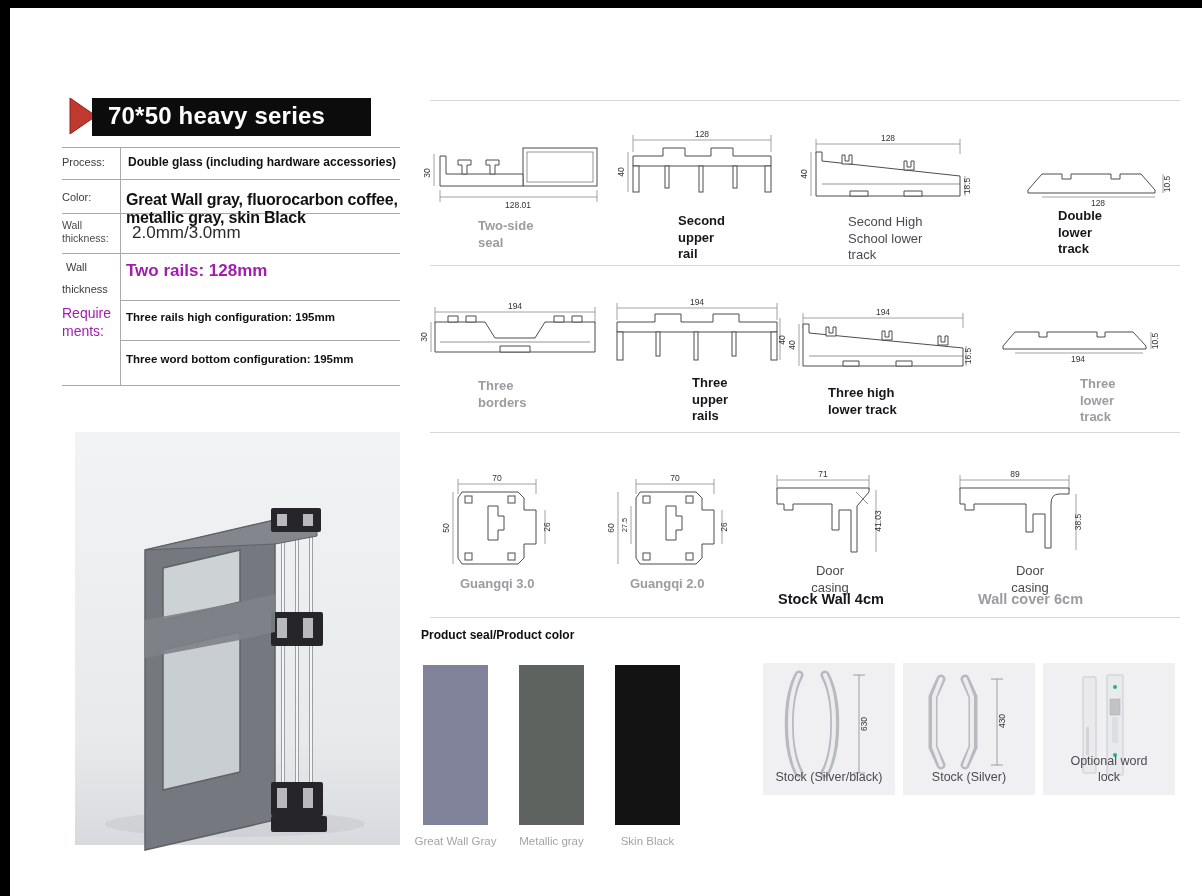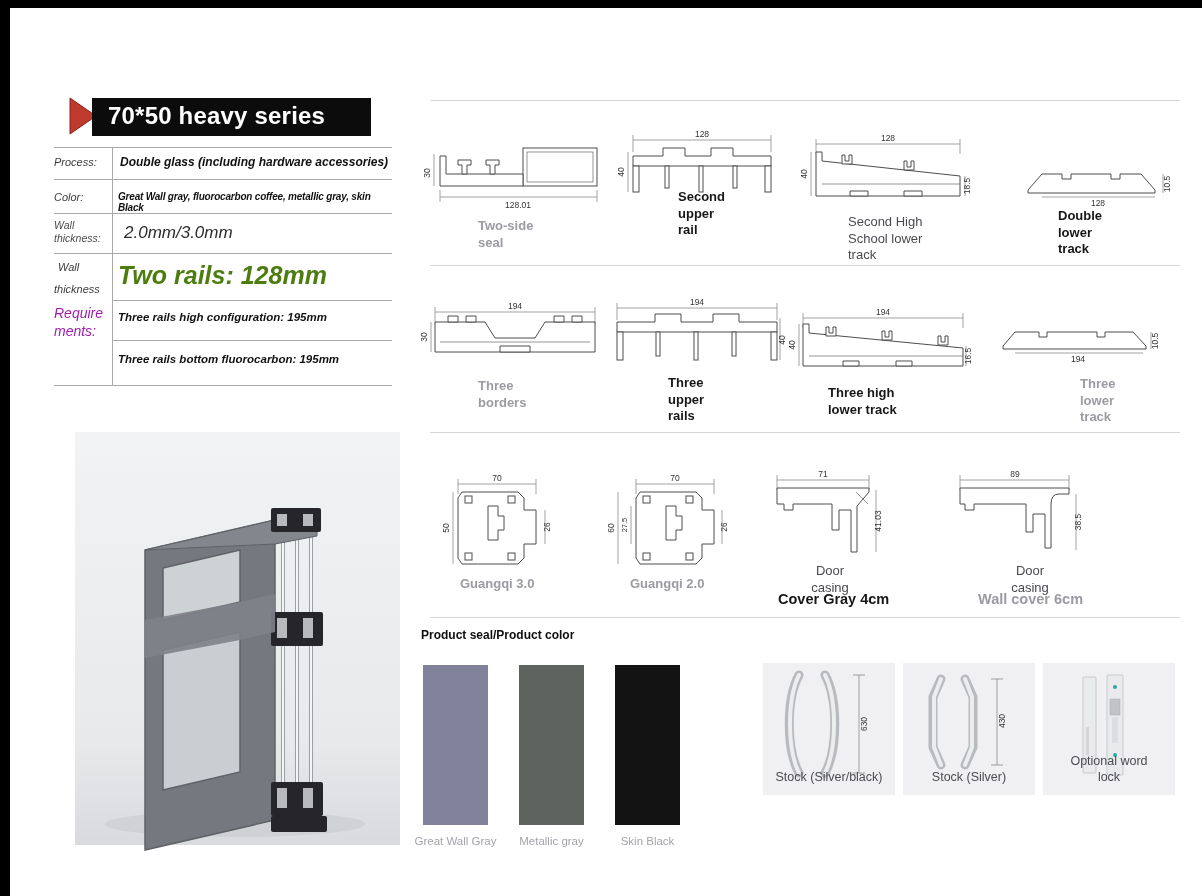--- a/index.html
+++ b/index.html
@@ -9,32 +9,32 @@
 
   .strip-top  { position:absolute; left:0; top:0; width:1202px; height:8px; background:#000; }
   .strip-left { position:absolute; left:0; top:0; width:10px; height:896px; background:#000; }
 
   
   .title-wrap { position:absolute; left:68px; top:96px; display:flex; align-items:flex-end; }
   .title-bar  { background:#0c0c0c; color:#fff; font-weight:bold; font-size:24px;
                 padding:4px 46px 6px 16px; margin-left:-6px; letter-spacing:0.2px; }
 
   
-  .spec { position:absolute; left:54px; top:147px; width:338px; height:238px;font-style:italic; }
+  .spec { position:absolute; left:62px; top:147px; width:338px; height:238px; }
   .spec .hline { position:absolute; left:0; right:0; height:1px; background:#a9a9a9; }
   .spec .hline.sub { left:58px; }
   .spec .vline { position:absolute; left:58px; top:0; bottom:0; width:1px; background:#a9a9a9; }
   .cell { position:absolute; }
   .lab  { font-size:11px; color:#3c3c3e; }
   .lab2 { font-size:10.5px; color:#4a4a4c; }
   .labgray { font-size:14px; color:#a21caf; }
   .v-bold12 { font-size:12px; font-weight:bold; color:#111; }
-  .v-bold10 { font-size:10px; font-weight:bold; color:#111; letter-spacing:-0.2px; }
+  .v-bold10 { font-size:16px; font-weight:bold; color:#111; letter-spacing:-0.2px; }
   .v-plain17 { font-size:17px; color:#2b2b2d; }
-  .v-bold19 { font-size:25px; font-weight:bold; color:#4d7c0f; }
+  .v-bold19 { font-size:17px; font-weight:bold; color:#a21caf; }
   .v-bold11 { font-size:11.5px; font-weight:bold; color:#111; }
 
   
   .rule { position:absolute; left:430px; width:750px; height:1px; background:#d7d7d9; }
 
   
   .figure { position:absolute; left:75px; top:432px; width:325px; height:413px; }
 
   
   .profile { position:absolute; }
@@ -101,21 +101,21 @@
   <div class="cell lab2" style="left:0;top:85px">thickness:</div>
   <div class="cell v-plain17" style="left:70px;top:76px">2.0mm/3.0mm</div>
 
   <div class="cell lab" style="left:4px;top:114px">Wall</div>
   <div class="cell lab" style="left:0;top:136px">thickness</div>
   <div class="cell labgray" style="left:0;top:158px">Require</div>
   <div class="cell labgray" style="left:0;top:176px">ments:</div>
 
   <div class="cell v-bold19" style="left:64px;top:114px">Two rails: 128mm</div>
   <div class="cell v-bold11" style="left:64px;top:164px">Three rails high configuration: 195mm</div>
-  <div class="cell v-bold11" style="left:64px;top:206px">Three rails bottom fluorocarbon: 195mm</div>
+  <div class="cell v-bold11" style="left:64px;top:206px">Three word bottom configuration: 195mm</div>
 </div>
 
 <div class="figure">
   <svg viewBox="0 0 325 413" width="325" height="413">
     <defs>
       <linearGradient id="bg" x1="0" y1="0" x2="0" y2="1">
         <stop offset="0" stop-color="#f2f3f5"></stop>
           <stop offset="0.75" stop-color="#e7e9eb"></stop>
           <stop offset="1" stop-color="#d8dadd"></stop>
       </linearGradient>
@@ -187,21 +187,21 @@
     <line class="dim" x1="3" y1="24" x2="3" y2="64"></line>
     <text class="dt" x="-1" y="44" text-anchor="middle" transform="rotate(-90 -1 44)">40</text>
     <path class="pf" d="M8,28 h30 v-8 h22 v8 h26 v-8 h22 v8 h38 v10 H8 z"></path>
     <rect class="pf" x="8" y="38" width="6" height="26"></rect>
     <rect class="pf" x="40" y="38" width="4" height="22"></rect>
     <rect class="pf" x="74" y="38" width="4" height="26"></rect>
     <rect class="pf" x="108" y="38" width="4" height="22"></rect>
     <rect class="pf" x="140" y="38" width="6" height="26"></rect>
   </svg>
 </div>
-<div class="plabel bold" style="left:678px;top:189px;width:56px">Second upper rail</div>
+<div class="plabel bold" style="left:678px;top:213px;width:56px">Second upper rail</div>
 
 <div class="profile" style="left:808px;top:134px">
   <svg viewBox="0 0 160 70" width="160" height="70">
     <line class="dim" x1="8" y1="10" x2="152" y2="10"></line>
     <line class="dim" x1="8" y1="5" x2="8" y2="20"></line>
     <line class="dim" x1="152" y1="5" x2="152" y2="20"></line>
     <text class="dt" x="80" y="7" text-anchor="middle">128</text>
     <line class="dim" x1="3" y1="18" x2="3" y2="62"></line>
     <text class="dt" x="-1" y="40" text-anchor="middle" transform="rotate(-90 -1 40)">40</text>
     <line class="dim" x1="157" y1="42" x2="157" y2="62"></line>
@@ -255,21 +255,21 @@
     <line class="dim" x1="168" y1="20" x2="168" y2="62"></line>
     <text class="dt" x="173" y="42" text-anchor="middle" transform="rotate(-90 173 42)">40</text>
     <path class="pf" d="M5,24 h38 v-8 h26 v8 h32 v-8 h26 v8 h38 v10 H5 z"></path>
     <rect class="pf" x="5" y="34" width="6" height="28"></rect>
     <rect class="pf" x="44" y="34" width="4" height="24"></rect>
     <rect class="pf" x="82" y="34" width="4" height="28"></rect>
     <rect class="pf" x="120" y="34" width="4" height="24"></rect>
     <rect class="pf" x="159" y="34" width="6" height="28"></rect>
   </svg>
 </div>
-<div class="plabel bold" style="left:668px;top:375px;width:52px">Three upper rails</div>
+<div class="plabel bold" style="left:692px;top:375px;width:52px">Three upper rails</div>
 
 <div class="profile" style="left:798px;top:308px">
   <svg viewBox="0 0 170 70" width="170" height="70">
     <line class="dim" x1="5" y1="10" x2="165" y2="10"></line>
     <line class="dim" x1="5" y1="5" x2="5" y2="20"></line>
     <line class="dim" x1="165" y1="5" x2="165" y2="20"></line>
     <text class="dt" x="85" y="7" text-anchor="middle">194</text>
     <line class="dim" x1="1" y1="16" x2="1" y2="58"></line>
     <text class="dt" x="-3" y="37" text-anchor="middle" transform="rotate(-90 -3 37)">40</text>
     <line class="dim" x1="168" y1="38" x2="168" y2="58"></line>
@@ -344,21 +344,21 @@
     <line class="dim" x1="5" y1="5" x2="5" y2="20"></line>
     <line class="dim" x1="97" y1="5" x2="97" y2="20"></line>
     <text class="dt" x="51" y="7" text-anchor="middle">71</text>
     <line class="dim" x1="104" y1="20" x2="104" y2="82"></line>
     <text class="dt" x="109" y="51" text-anchor="middle" transform="rotate(-90 109 51)">41.03</text>
     <path class="pf" d="M5,18 h92 v4 l-12,14 v46 h-6 V40 h-12 v20 h-7 V34 h-39 v6 h-9 v-6 h-7 z"></path>
     <line class="pf2l" x1="84" y1="22" x2="96" y2="34"></line>
   </svg>
 </div>
 <div class="plabel dark" style="left:800px;top:563px;width:60px;text-align:center">Door casing</div>
-<div class="plabel bold big" style="left:778px;top:590px;width:120px">Cover Gray 4cm</div>
+<div class="plabel bold big" style="left:778px;top:590px;width:120px">Stock Wall 4cm</div>
 
 <div class="profile" style="left:955px;top:470px">
   <svg viewBox="0 0 132 92" width="132" height="92">
     <line class="dim" x1="5" y1="10" x2="114" y2="10"></line>
     <line class="dim" x1="5" y1="5" x2="5" y2="20"></line>
     <line class="dim" x1="114" y1="5" x2="114" y2="20"></line>
     <text class="dt" x="60" y="7" text-anchor="middle">89</text>
     <line class="dim" x1="121" y1="24" x2="121" y2="80"></line>
     <text class="dt" x="126" y="52" text-anchor="middle" transform="rotate(-90 126 52)">38.5</text>
     <path class="pf" d="M5,18 h109 v6 h-10 q-8,0 -8,10 v44 h-6 V44 h-12 v18 h-7 V34 h-52 v6 h-9 v-6 h-5 z"></path>

